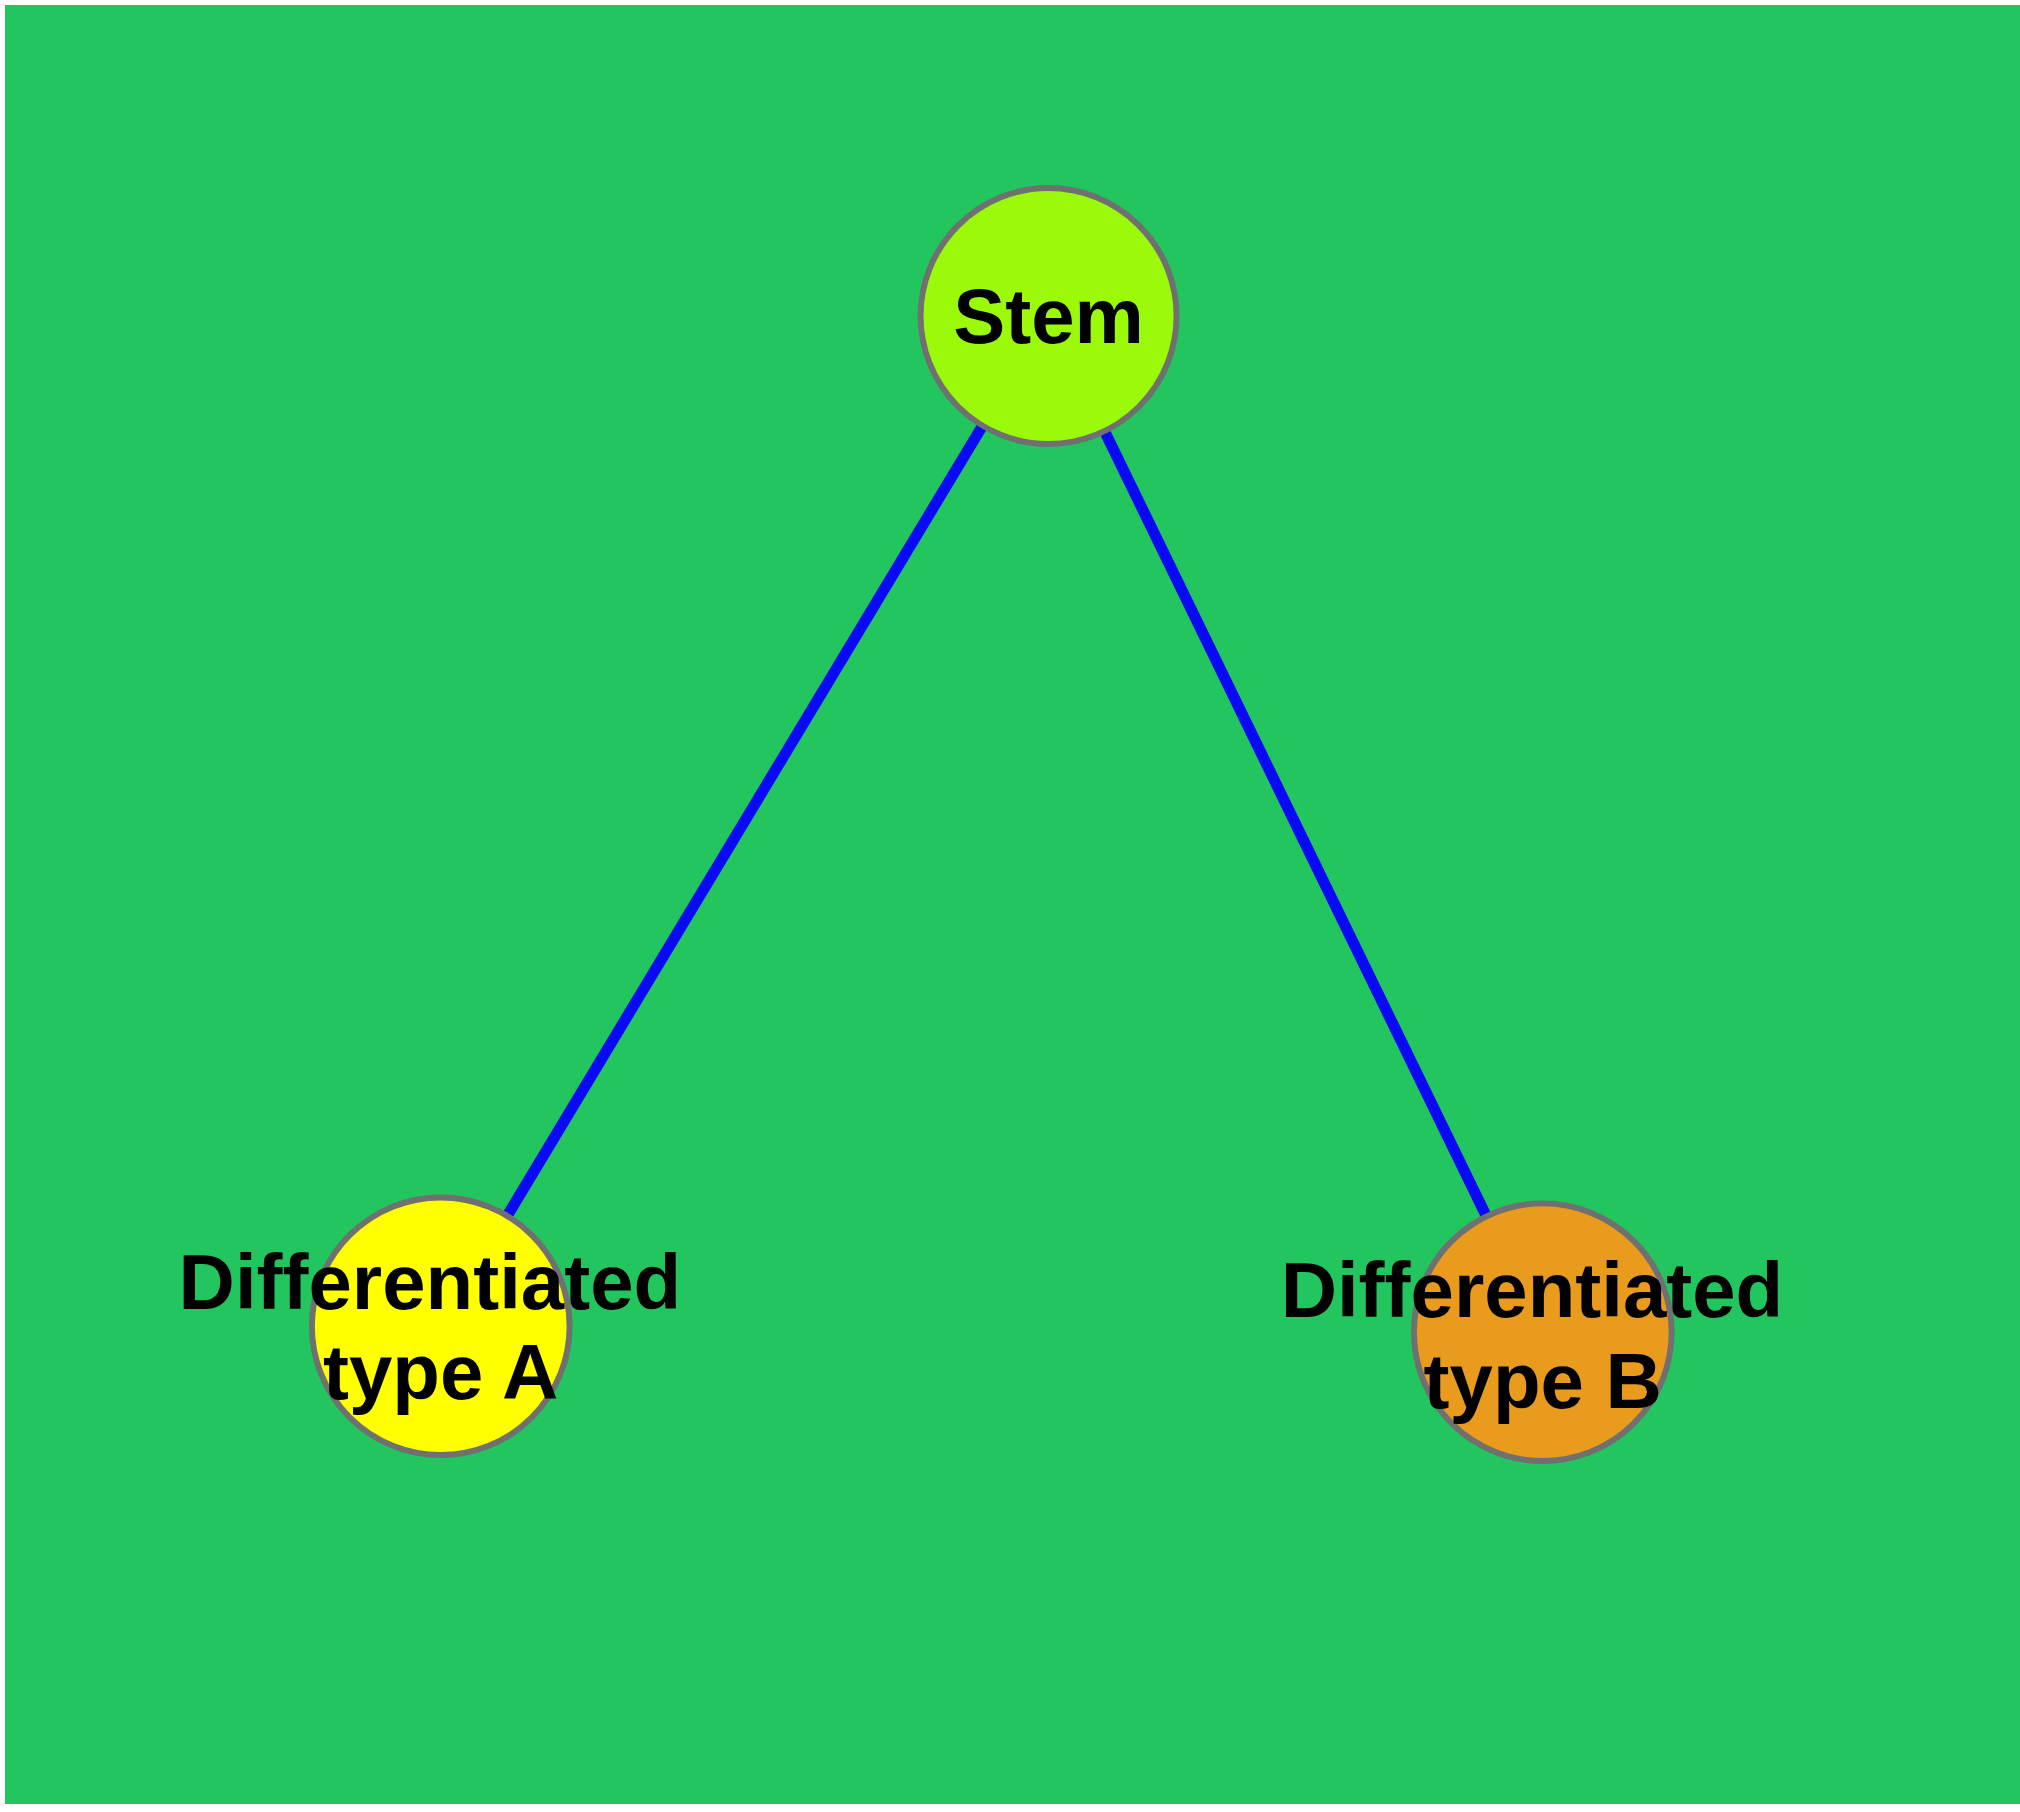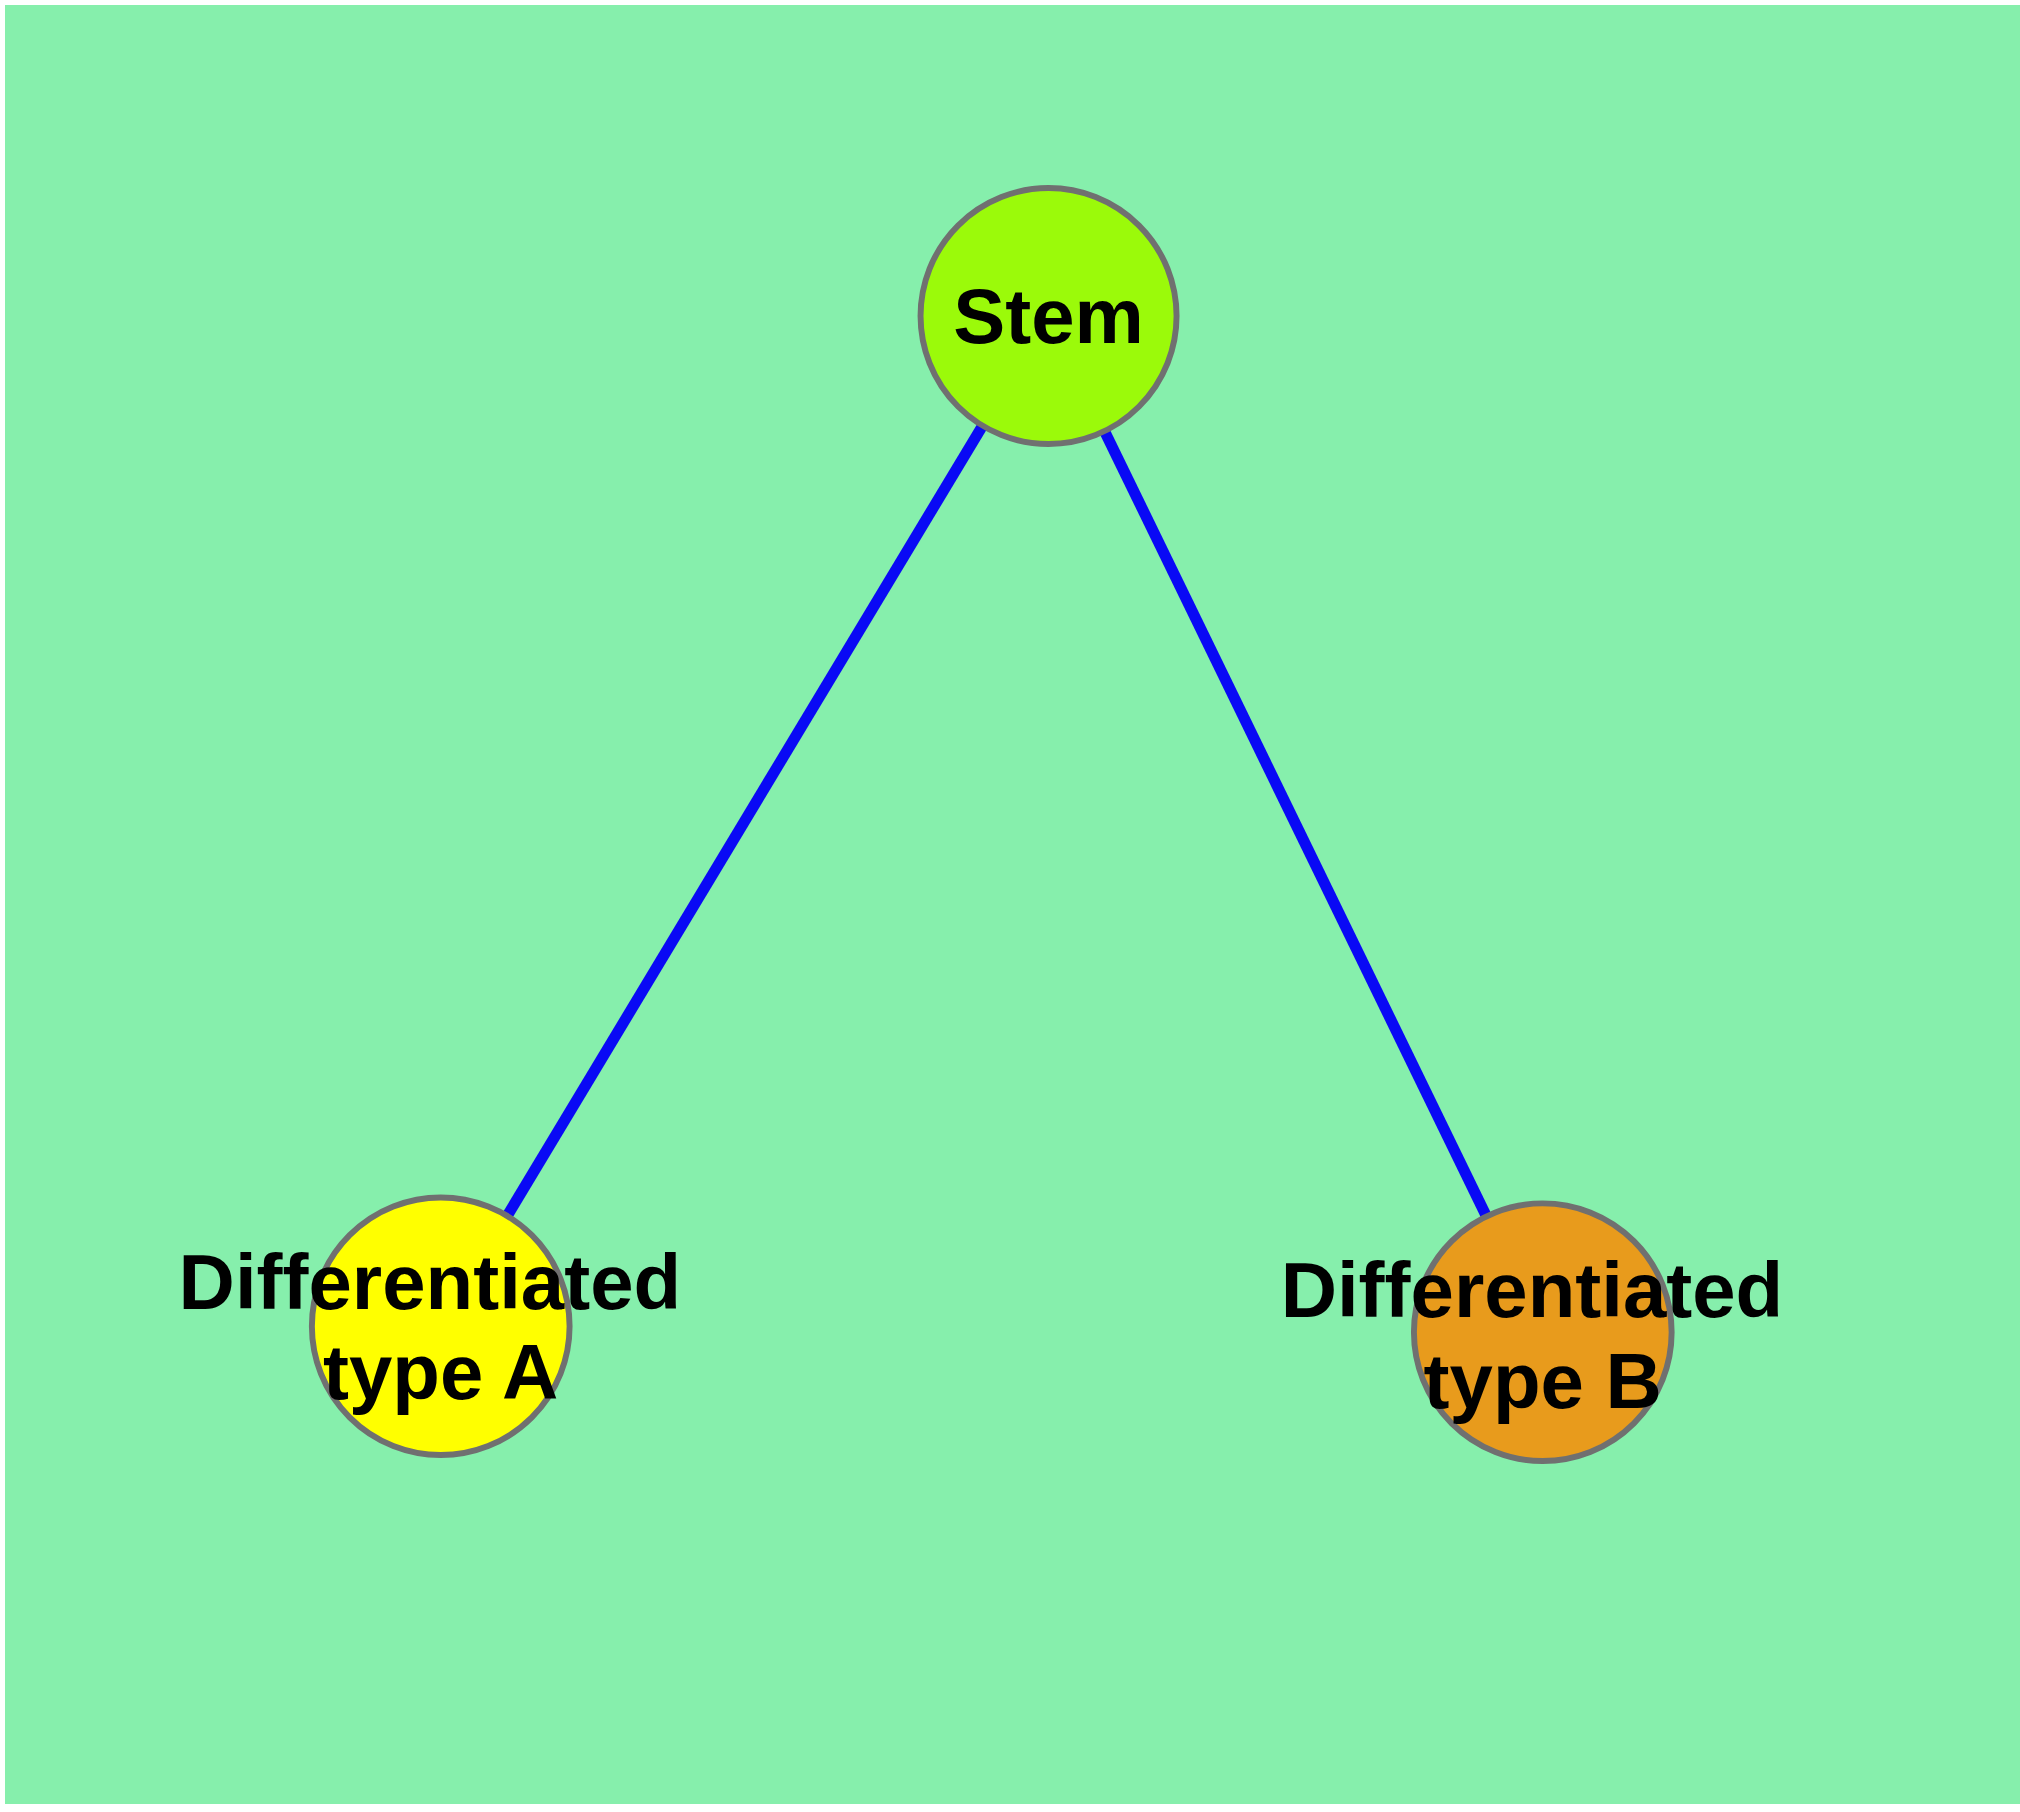--- a/index.html
+++ b/index.html
@@ -43,21 +43,21 @@
     font-family: "Liberation Sans", sans-serif;
     font-weight: bold;
     font-size: 92px;
     text-anchor: middle;
   }
 </style>
 </head>
 <body>
 
 <div class="page">
-  <div class="canvas" style="background-color: #86efac;">
+  <div class="canvas" style="background-color: #22c55e;">
 
     <svg class="graph-svg" viewBox="0 0 2378 2122" preserveAspectRatio="none">
 
       <line class="edge" x1="1231" y1="367" x2="514" y2="1559" style="stroke: rgb(9, 9, 245);"></line>
       <line class="edge" x1="1231" y1="367" x2="1814" y2="1566" style="stroke: rgb(9, 9, 245);"></line>
 
       <g>
         <circle class="node-circle" cx="1231" cy="367" r="151" style="fill: rgb(155, 250, 10); stroke: rgb(112, 112, 112);"></circle>
         <text class="node-label" x="1231" y="367" dominant-baseline="central">Stem</text>
       </g>

